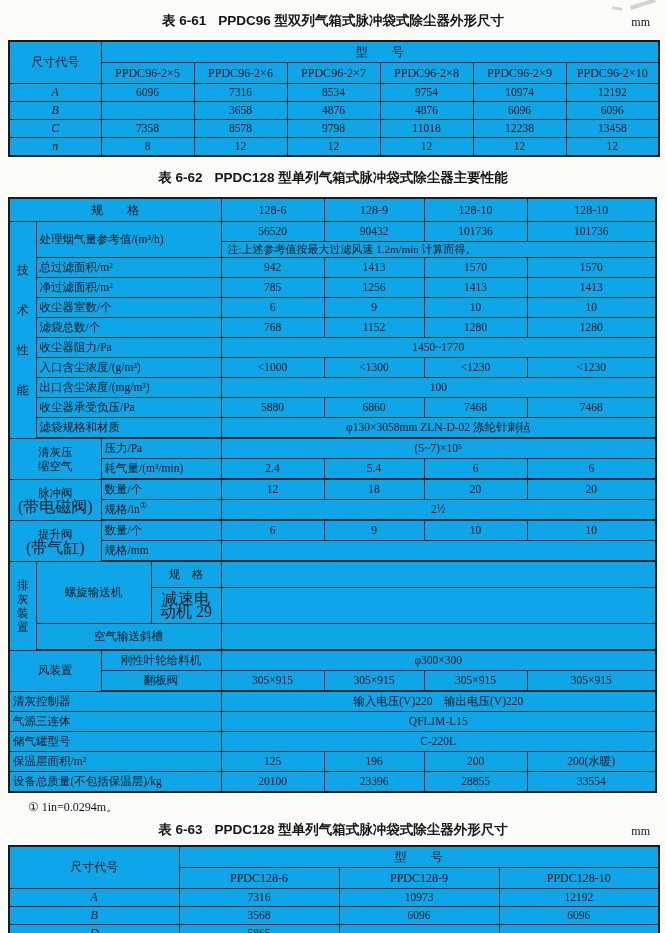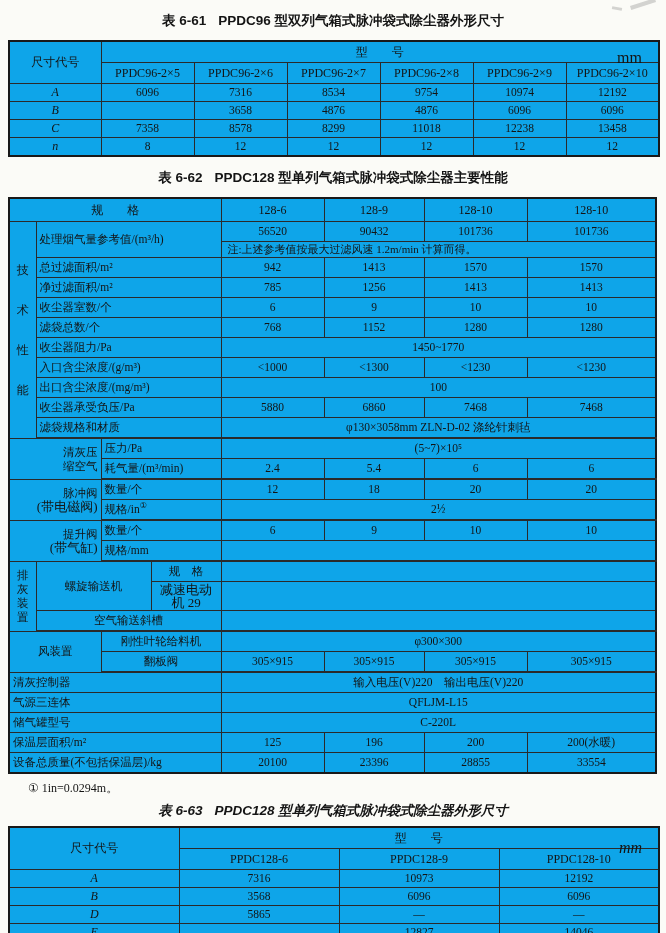--- a/index.html
+++ b/index.html
@@ -13,23 +13,23 @@
   .titlebar{
     position:relative;
     margin:12px 8px 11px 8px;
     text-align:center;
     font-family:"Liberation Sans","DejaVu Sans",sans-serif;
     font-weight:bold;font-size:13.5px;line-height:17px;
     white-space:nowrap;
   }
   .titlebar .num{margin-right:12px;}
   .titlebar .unit{
-    position:absolute;right:16px;top:2px;
+    position:absolute;right:8px;top:2px;
     font-family:"Liberation Serif","DejaVu Serif",serif;
-    font-weight:normal;font-size:16px;margin-top:35px;
+    font-weight:normal;font-size:12px;
   }
   table{
     border-collapse:collapse;table-layout:fixed;
     margin-left:8px;
     background:#0ea5e9;
   }
   table{border:2px solid #191919;}
   td{
     border:1px solid #2a2a2a;
     font-size:11.5px;line-height:13px;
@@ -39,24 +39,24 @@
   }
   .t1 td,.t3 td{height:15px;}
   .t1 tr.hd td,.t3 tr.hd td{height:18px;font-size:12px;}
   .t2 td{height:17px;}
   .t2 tr.hd td{height:20px;font-size:12px;}
   .t2 tr.note td{height:13px;font-size:11px;text-align:left;padding-left:6px;}
   .l{text-align:left;}
   .it{font-style:italic;font-family:"Liberation Serif","DejaVu Serif",serif;font-size:12px;}
   .p0{padding:0;}
   .v{width:14px;margin:0 auto;word-break:break-all;line-height:40px;font-size:12px;}
-  .v2{width:14px;margin:0 auto;word-break:break-all;line-height:14px;font-size:11.5px;}
-  .g2 div{line-height:14px;text-align:right;}
+  .v2{width:14px;margin:16px auto;word-break:break-all;line-height:14px;font-size:11.5px;}
+  .g2 div{line-height:14px;}
   tr.sb td{border-bottom-width:2px;}
-  .sm{font-size:13px;}
+  .sm{font-size:16px;}
   sup{font-size:8px;line-height:0;}
   .footnote{
     margin:7px 0 0 28px;
     font-size:12px;line-height:15px;
   }
   .artifact{position:absolute;background:rgba(90,90,90,.25);pointer-events:none;}
   .a1{width:26px;height:4px;right:10px;top:2px;transform:rotate(-18deg);}
   .a2{width:10px;height:3px;right:44px;top:7px;transform:rotate(10deg);}
 </style>
 </head>
@@ -108,21 +108,21 @@
     <td>3658</td>
     <td>4876</td>
     <td>4876</td>
     <td>6096</td>
     <td>6096</td>
   </tr>
   <tr>
     <td class="it">C</td>
     <td>7358</td>
     <td>8578</td>
-    <td>8299</td>
+    <td>9798</td>
     <td>11018</td>
     <td>12238</td>
     <td>13458</td>
   </tr>
   <tr>
     <td class="it">n</td>
     <td>8</td>
     <td>12</td>
     <td>12</td>
     <td>12</td>
@@ -325,21 +325,21 @@
     <td>20100</td>
     <td>23396</td>
     <td>28855</td>
     <td>33554</td>
   </tr>
 </tbody>
   </table>
 
 <div class="footnote">① 1in=0.0294m。</div>
 
-<div class="titlebar" style="margin-top:6px;margin-bottom:7px;font-style:italic;">
+<div class="titlebar" style="margin-top:6px;margin-bottom:7px;">
   <span class="num">表 6-63</span><span>PPDC128 型单列气箱式脉冲袋式除尘器外形尺寸</span>
   <span class="unit">mm</span>
 </div>
 
 <table class="t3">
   <colgroup>
     <col style="width:170px">
       <col style="width:160px">
       <col style="width:160px">
       <col style="width:160px">

